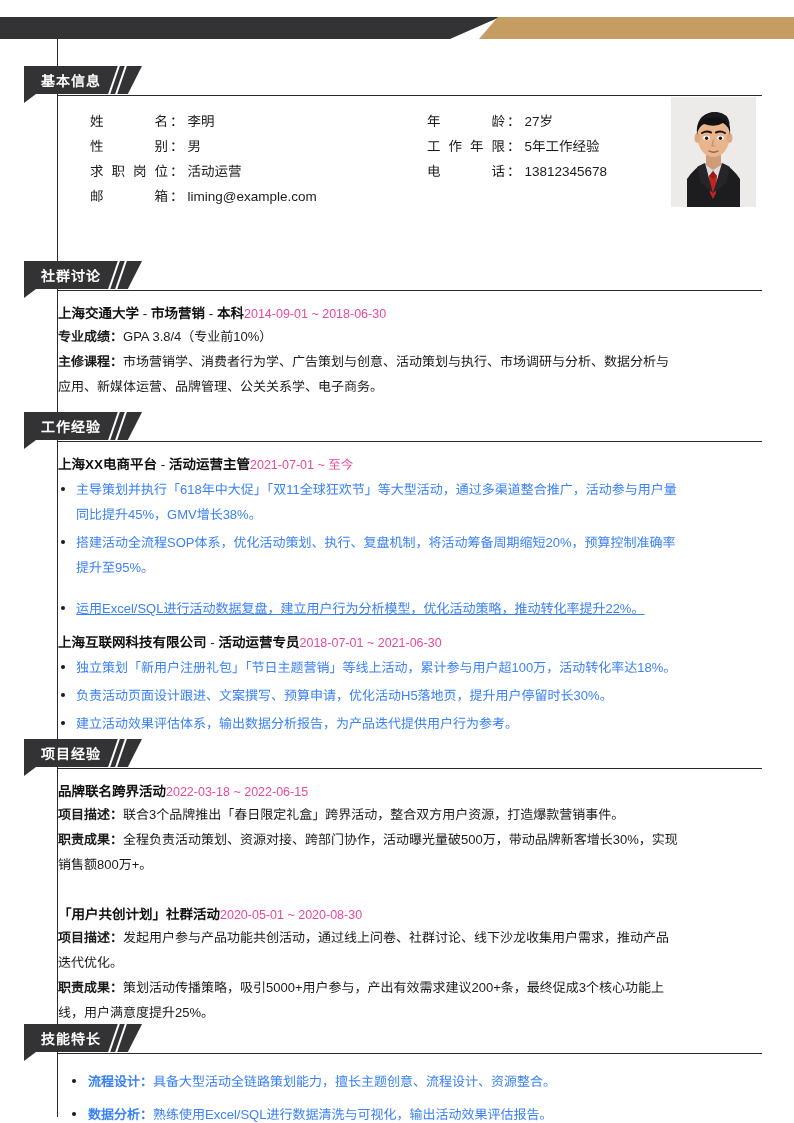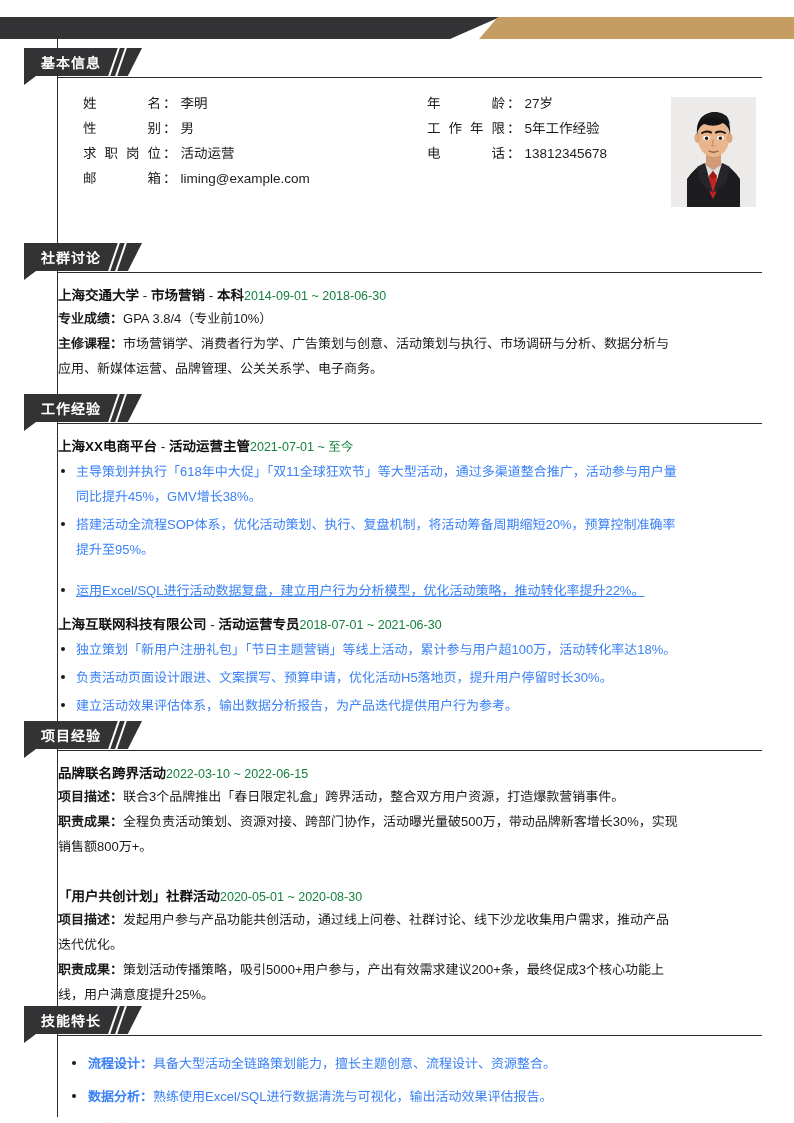--- a/index.html
+++ b/index.html
@@ -61,20 +61,21 @@
     width: 1px;
     height: 1078px;
     background: #2b2b2b;
   }
 
   
   .section {
     position: absolute;
     left: 0;
     width: 714px;
+    margin-top: 18px;
   }
   .sec-head {
     position: relative;
     height: 32px;
   }
   .badge {
     position: absolute;
     left: 24px;
     top: 0;
     height: 28px;
@@ -140,21 +141,21 @@
   
   .info-grid {
     position: relative;
     padding-left: 25px;
     padding-top: 3px;
   }
   .info-col {
     position: absolute;
     top: 3px;
   }
-  .info-col.left { left: 25px; }
+  .info-col.left { left: 32px; }
   .info-col.right { left: 369px; }
   .info-row {
     display: flex;
     align-items: baseline;
     height: 25px;
     font-size: 13.5px;
     color: #1a1a1a;
   }
   .info-label {
     width: 78px;
@@ -188,21 +189,21 @@
   .entry-title {
     font-size: 13.5px;
     font-weight: bold;
     color: #111;
   }
   .entry-title .sep {
     font-weight: normal;
   }
   .entry-date {
     font-size: 12.5px;
-    color: #15803d;
+    color: #ec4899;
     white-space: nowrap;
     padding-right: 2px;
   }
   .kv-line {
     font-size: 13px;
     line-height: 25px;
     color: #1a1a1a;
   }
   .kv-key {
     font-weight: bold;
@@ -439,21 +440,21 @@
         </span>
       </div>
       <div class="badge-tail"></div>
       <div class="sec-rule"></div>
     </div>
     <div class="sec-body">
 
       <div class="entry">
         <div class="entry-head">
           <div class="entry-title">品牌联名跨界活动</div>
-          <div class="entry-date">2022-03-10 ~ 2022-06-15</div>
+          <div class="entry-date">2022-03-18 ~ 2022-06-15</div>
         </div>
         <div class="kv-line">
           <span class="kv-key">项目描述：</span><span>联合3个品牌推出「春日限定礼盒」跨界活动，整合双方用户资源，打造爆款营销事件。</span>
         </div>
         <div class="kv-line">
           <span class="kv-key">职责成果：</span><span>全程负责活动策划、资源对接、跨部门协作，活动曝光量破500万，带动品牌新客增长30%，实现销售额800万+。</span>
         </div>
       </div>
 
       <div class="entry" style="margin-top:26px;">

